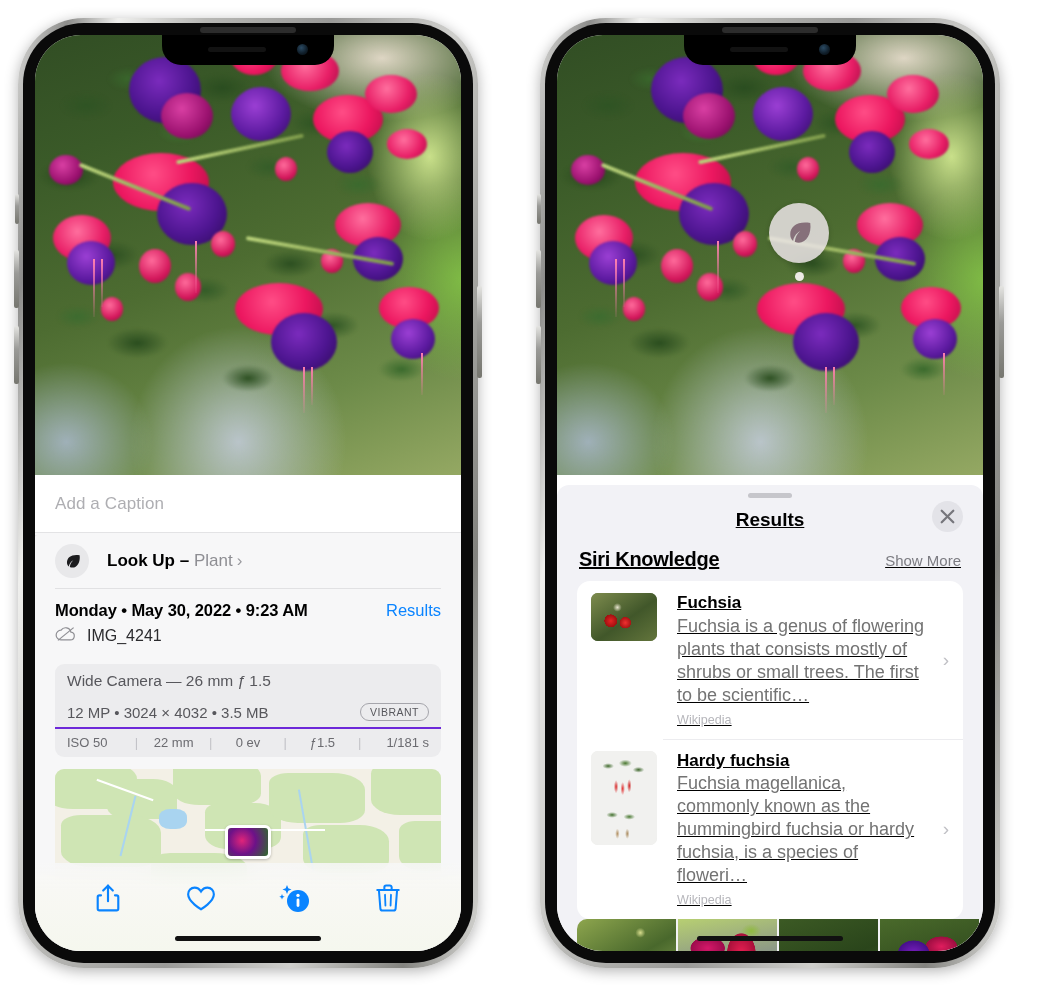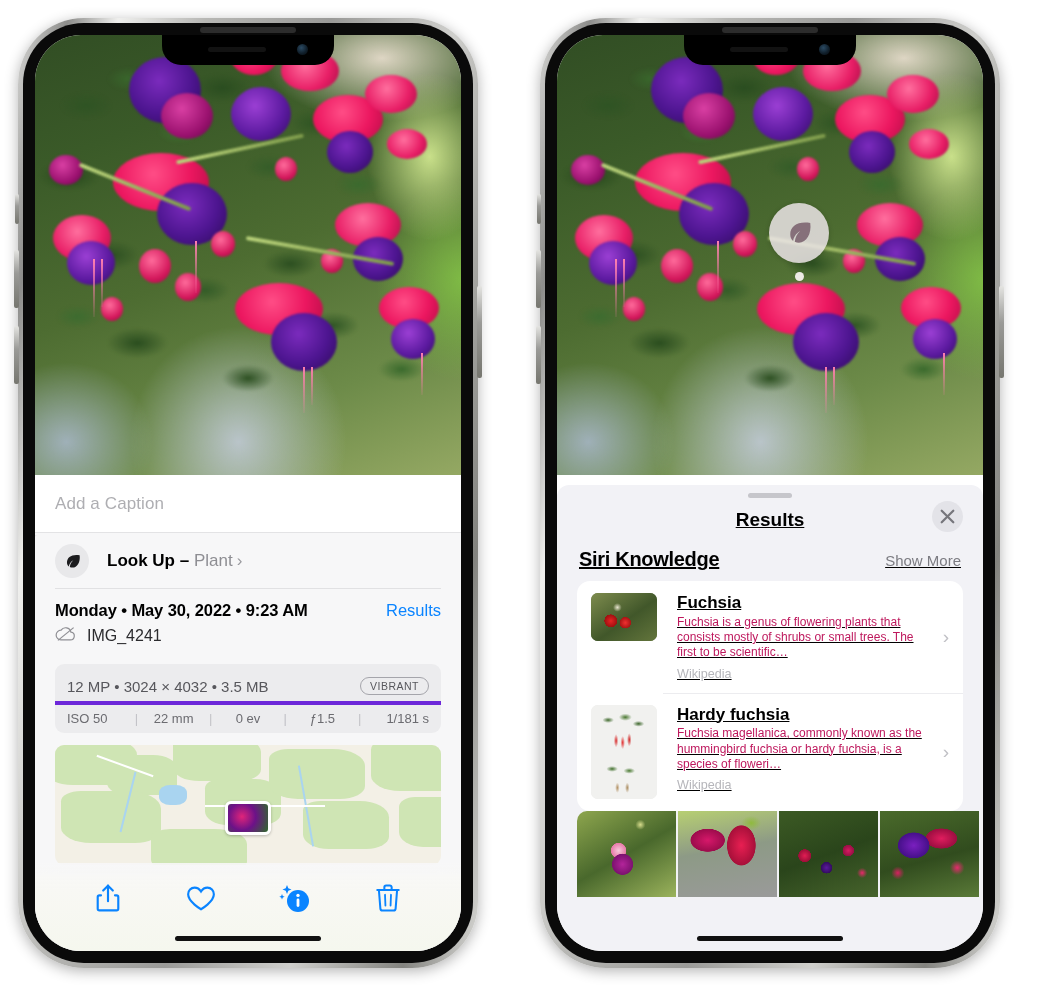--- a/index.html
+++ b/index.html
@@ -179,29 +179,29 @@
     padding: 7px 12px; background: #e3e3e5;
   }
   .exif-dev { font-size: 16px; font-weight: 700; color:#000; }
   .exif-head-right { display:flex; align-items:center; gap:9px; }
   .tag-jpeg {
     background:#9a9aa0; color:#fff; font-size:10.5px; font-weight:700;
     padding: 2px 6px; border-radius: 4px; letter-spacing:.4px;
   }
   .exif-body { padding: 8px 12px 6px 12px; }
   .exif-l1 { font-size: 15.5px; color:#57575c; }
-  .exif-l2row { display:flex; align-items:center; justify-content:space-between; margin-top:5px; }
+  .exif-l2row { display:flex; align-items:center; justify-content:space-between; margin-top:13px; }
   .exif-l2 { font-size: 15px; color:#57575c; }
   .tag-vib {
     border:1px solid #a5a5ab; color:#57575c; font-size:10.5px; font-weight:500;
     padding: 2px 9px; border-radius: 9px; letter-spacing:.5px;
   }
   .exif-foot {
     display:flex; align-items:center; padding: 6px 12px 7px 12px;
-    border-top: 4px solid #6d28d9;
+    border-top: 2px solid #6d28d9;
   }
   .exif-foot span { font-size: 13px; color:#6b6b70; flex:1; text-align:center; }
   .exif-foot span:first-child { text-align:left; }
   .exif-foot span:last-child { text-align:right; }
   .exif-div { flex:0 0 auto !important; color:#c2c2c7 !important; width:10px; }
 
   .map-card {
     margin: 12px 20px 0 20px; height: 120px; border-radius: 9px; overflow:hidden;
     position: relative;
     background: #f3f0e6;
@@ -259,21 +259,21 @@
   }
   .kn-row { display:flex; padding: 12px 14px 12px 14px; position:relative; align-items:flex-start; }
   .kn-row + .kn-row:before {
     content:""; position:absolute; left:86px; right:0; top:0; height:1px; background:#ececef;
   }
   .kn-thumb { flex:0 0 auto; border-radius:7px; overflow:hidden; position:relative; }
   .kn-thumb.a { width: 66px; height: 48px; background: linear-gradient(160deg,#6e7f4a,#3f5a2a 60%,#556b33); }
   .kn-thumb.b { width: 66px; height: 94px; background:#efefed; }
   .kn-body { margin-left: 20px; flex: 1 1 auto; padding-right: 18px; }
   .kn-title { font-size: 17px; font-weight:700; color:#000; line-height: 1.15; }
-  .kn-desc  { font-size: 12px; color:#be185d; line-height: 1.28; margin-top: 2px; }
+  .kn-desc  { font-size: 18px; color:#737373; line-height: 1.28; margin-top: 2px; }
   .kn-src   { font-size: 12.6px; color:#b6b6bb; margin-top: 6px; }
   .kn-chev  { position:absolute; right: 14px; top: 50%; transform: translateY(-50%); color:#c0c0c5; font-size: 19px; }
 
   .sec-head2 { padding: 16px 22px 8px 22px; }
   .web-strip { display:flex; gap:2px; padding: 0 0 0 20px; }
   .web-img { width: 99px; height: 86px; flex:0 0 auto; overflow:hidden; position:relative; }
   .web-img:first-child { border-top-left-radius: 10px; }
 
   
   .t-fuchsia-a { position:absolute; inset:0;
@@ -442,20 +442,21 @@
                 <path d="M7 16h11.2a4.6 4.6 0 0 0 .6-9.16A6.4 6.4 0 0 0 7.2 4.5 4.8 4.8 0 0 0 7 16z" fill="none" stroke="#8e8e93" stroke-width="1.4"></path>
                 <line x1="3.5" y1="16.5" x2="22" y2="1.5" stroke="#8e8e93" stroke-width="1.4"></line>
               </svg>
             </span>
             <span class="filename">IMG_4241</span>
           </div>
         </div>
 
         <div class="exif-card">
           <div class="exif-body">
+            <div class="exif-l1">Wide Camera — 26 mm ƒ 1.5</div>
             <div class="exif-l2row">
               <span class="exif-l2">12 MP • 3024 × 4032 • 3.5 MB</span>
               <span class="tag-vib">VIBRANT</span>
             </div>
           </div>
           <div class="exif-foot">
             <span>ISO 50</span>
             <span class="exif-div">|</span>
             <span>22 mm</span>
             <span class="exif-div">|</span>

